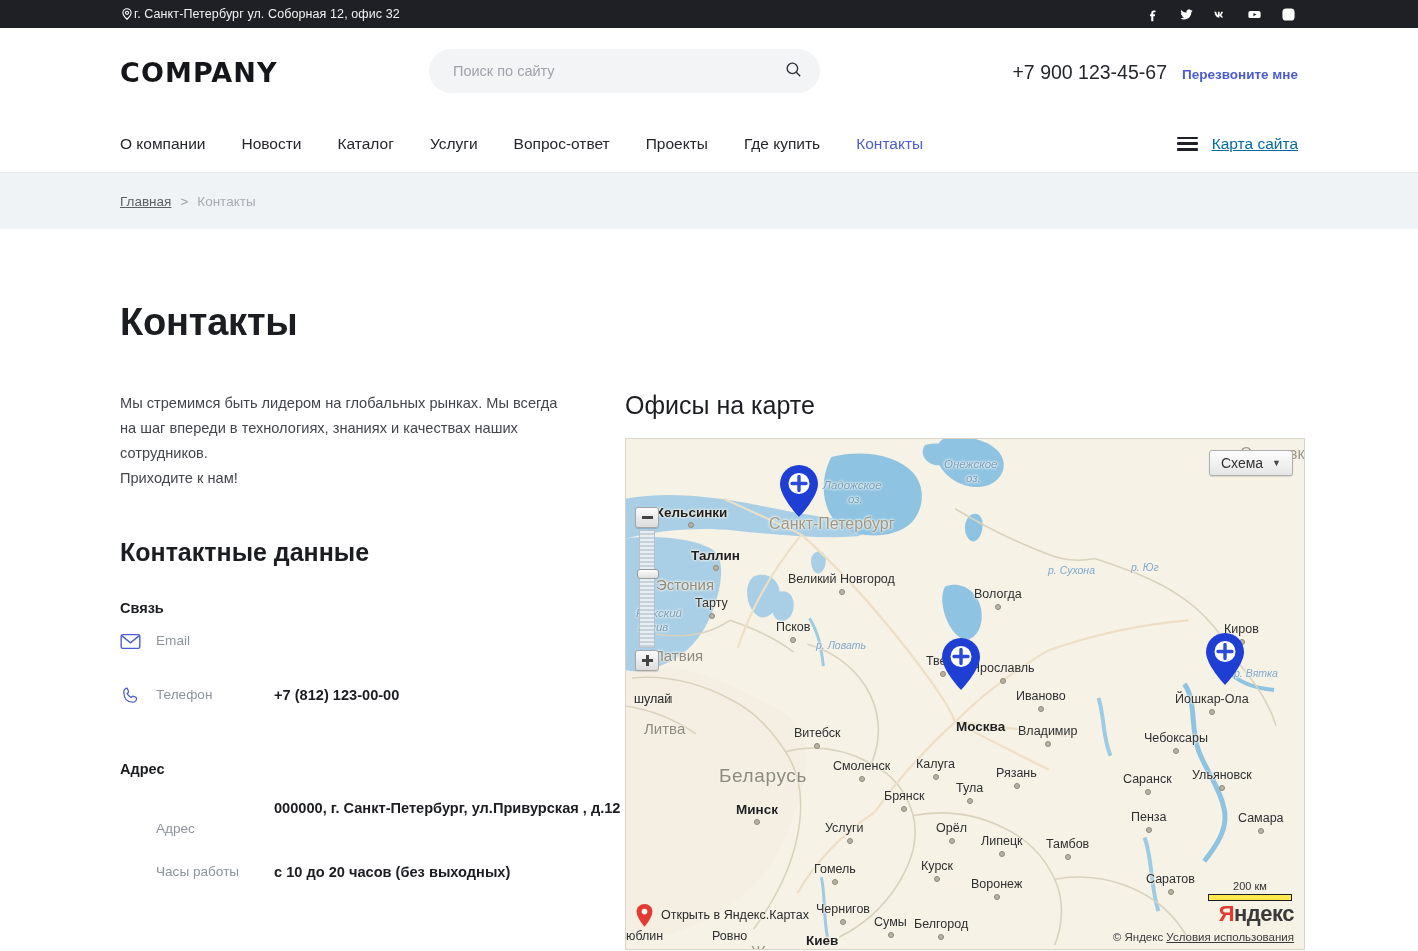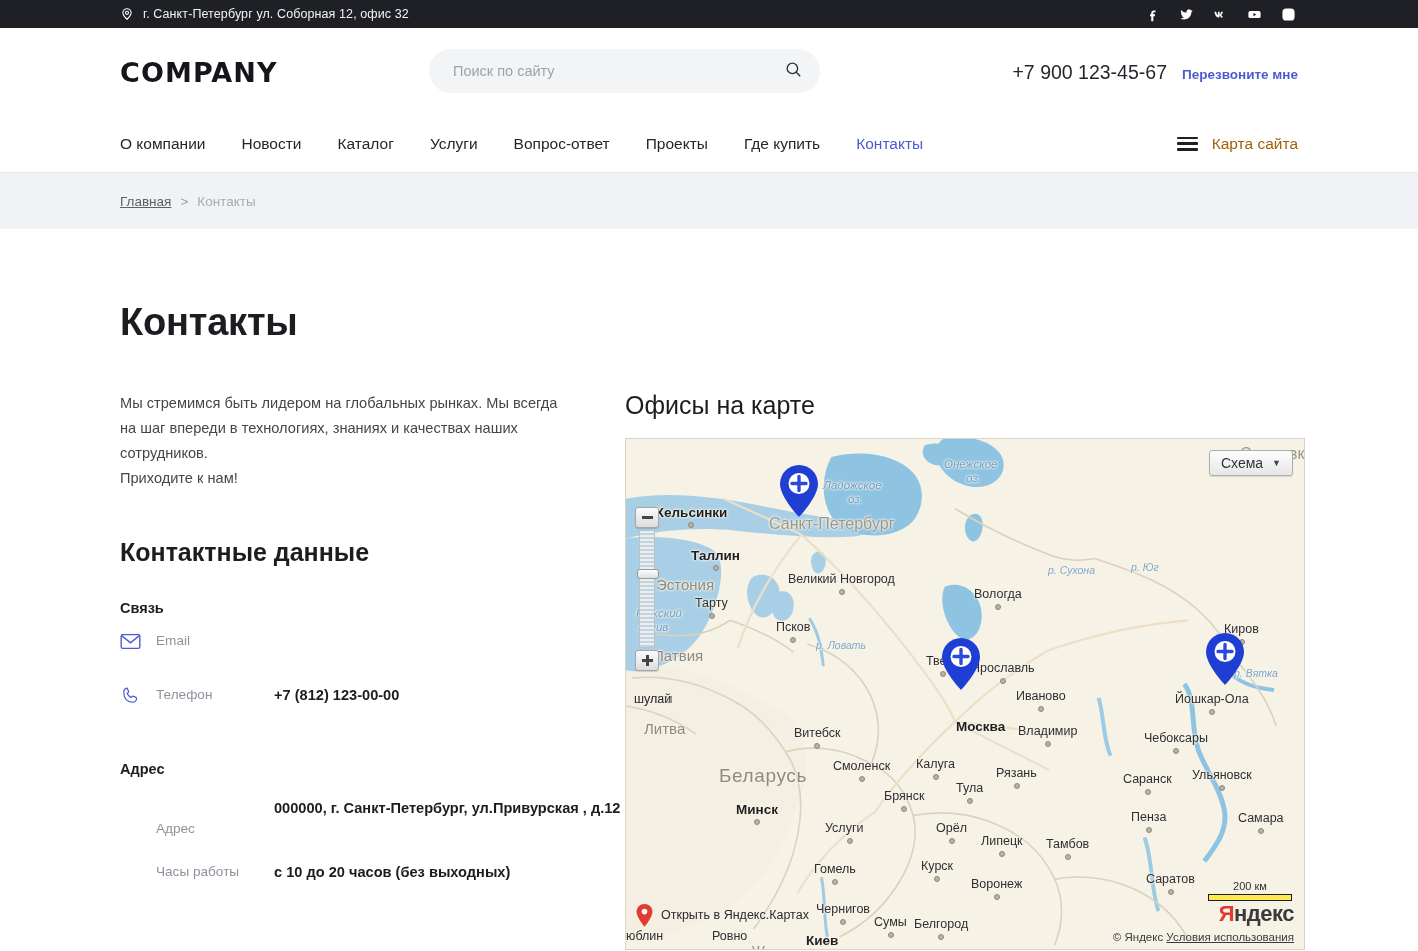--- a/index.html
+++ b/index.html
@@ -9,21 +9,21 @@
     background: #ffffff;
     font-family: "Liberation Sans", "DejaVu Sans", sans-serif;
   }
   .page { position: relative; width: 1418px; height: 951px; background: #fff; }
 
   
   .topbar {
     height: 28px; background: #1e2026; color: #ffffff;
     display: flex; align-items: center; position: relative;
   }
-  .topbar-addr { display: flex; align-items: center; gap: 9px; margin-left: 120px; }
+  .topbar-addr { display: flex; align-items: center; margin-left: 120px; }
   .topbar-addr .pin-ico { width: 14px; height: 14px; display: block; flex: 0 0 auto; }
   .topbar-addr .addr-text { font-size: 12.5px; letter-spacing: .1px; color: #f2f2f3; white-space: nowrap; }
   .socials { position: absolute; right: 122px; top: 0; height: 28px; display: flex; align-items: center; gap: 19px; }
   .soc { width: 15px; height: 15px; display: block; color: #ffffff; cursor: pointer; }
   .soc svg { display: block; width: 100%; height: 100%; fill: #ffffff; }
 
   
   .header { height: 86px; background: #fff; position: relative; }
   .logo {
     position: absolute; left: 120px; top: 44px; transform: translateY(-50%);
@@ -56,21 +56,21 @@
   .nav { height: 59px; background: #fff; position: relative; border-bottom: 1px solid #e8eaed; }
   .nav-list { position: absolute; left: 120px; top: 0; height: 59px; display: flex; align-items: center; gap: 0; }
   .nav-item {
     font-size: 15.5px; color: #24262b; cursor: pointer; white-space: nowrap;
     margin-right: 36px;
   }
   .nav-item.active { color: #4b5bd0; }
   .sitemap { position: absolute; right: 120px; top: 0; height: 59px; display: flex; align-items: center; gap: 14px; cursor: pointer; }
   .burger { width: 21px; height: 14px; display: flex; flex-direction: column; justify-content: space-between; }
   .burger i { display: block; height: 2.6px; background: #1e2026; border-radius: 1px; }
-  .sitemap-label { font-size: 15.5px; color: #a16207; white-space: nowrap; }
+  .sitemap-label { font-size: 15.5px; color: #0369a1; white-space: nowrap; text-decoration: underline; }
 
   
   .crumb-band { height: 56px; background: #f0f3f5; display: flex; align-items: center; }
   .crumbs { margin-left: 120px; display: flex; align-items: center; gap: 9px; font-size: 13.5px; }
   .crumb-link { color: #5d6166; text-decoration: underline; cursor: pointer; }
   .crumb-sep { color: #9aa0a6; }
   .crumb-cur { color: #a7adb5; }
 
   
   .main { position: relative; padding-top: 74px; }

